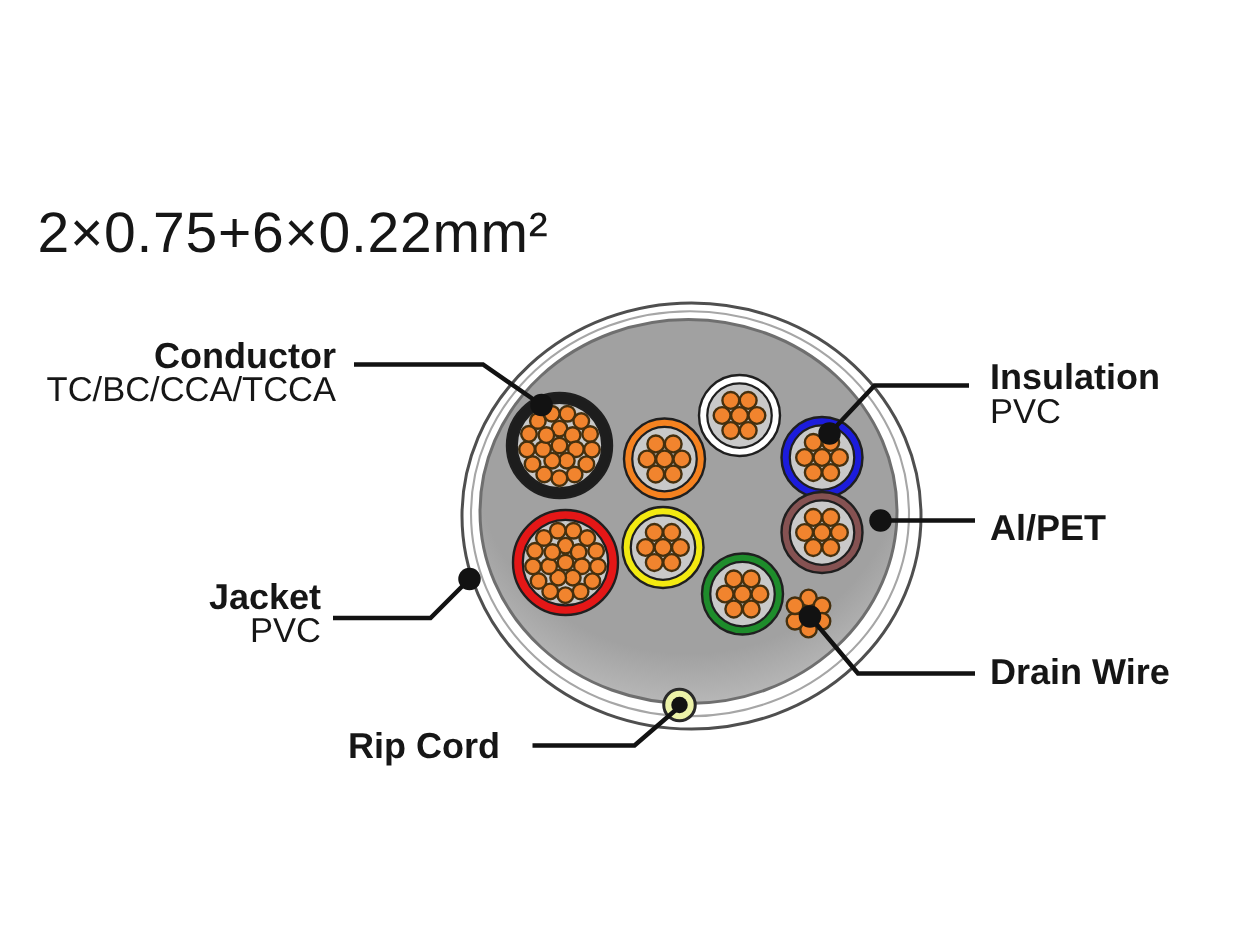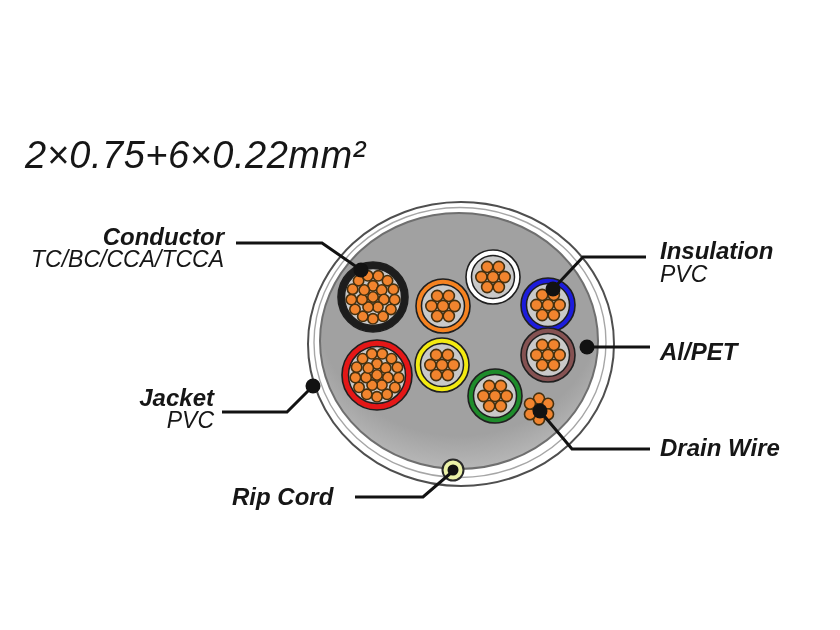--- a/index.html
+++ b/index.html
@@ -1,17 +1,17 @@
 <!DOCTYPE html>
 <html><head>
 <meta charset="utf-8">
 <style>
   html,body{margin:0;padding:0;background:#fff;}
   .stage{position:relative;width:840px;height:630px;background:#ffffff;overflow:hidden;
-         font-family:"Liberation Sans",sans-serif;font-style:italic;}
+         font-family:"Liberation Sans",sans-serif;}
   svg text{fill:#161616;}
   .title{font-family:"Liberation Sans",sans-serif;font-size:38px;font-weight:400;letter-spacing:.5px;}
   .h{font-family:"Liberation Sans",sans-serif;font-size:24px;font-weight:700;}
   .s{font-family:"Liberation Sans",sans-serif;font-size:23px;font-weight:400;}
   .leader{fill:none;stroke:#121212;stroke-width:3;stroke-linejoin:miter;stroke-linecap:butt;}
   .dot{fill:#121212;stroke:none;}
 </style>
 </head>
 <body>
 

